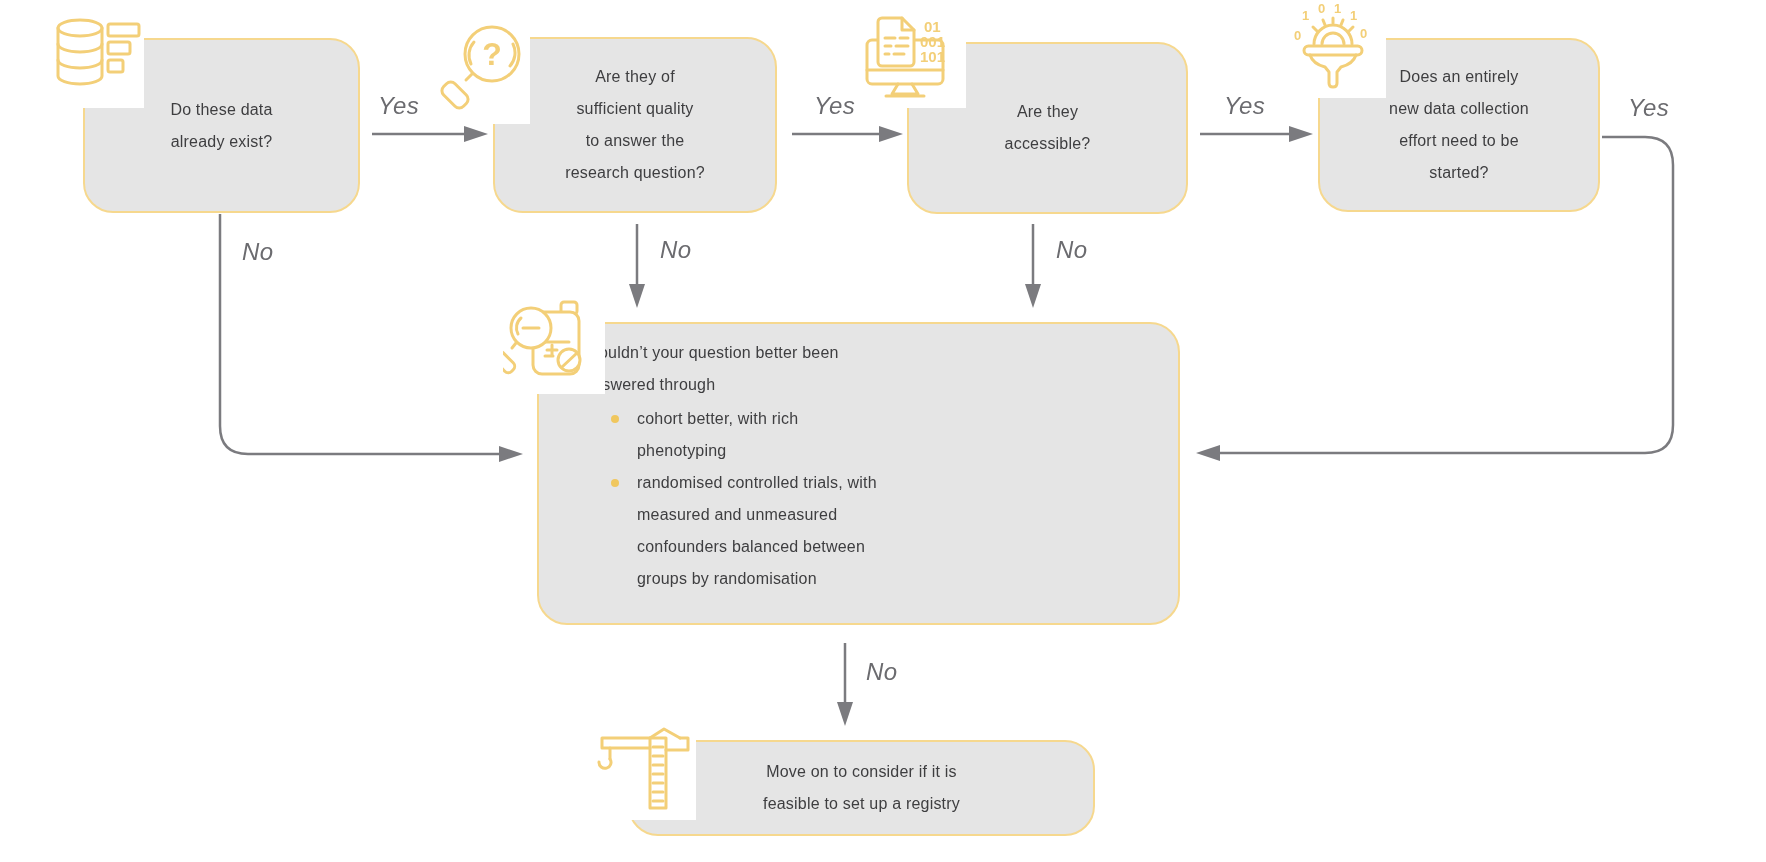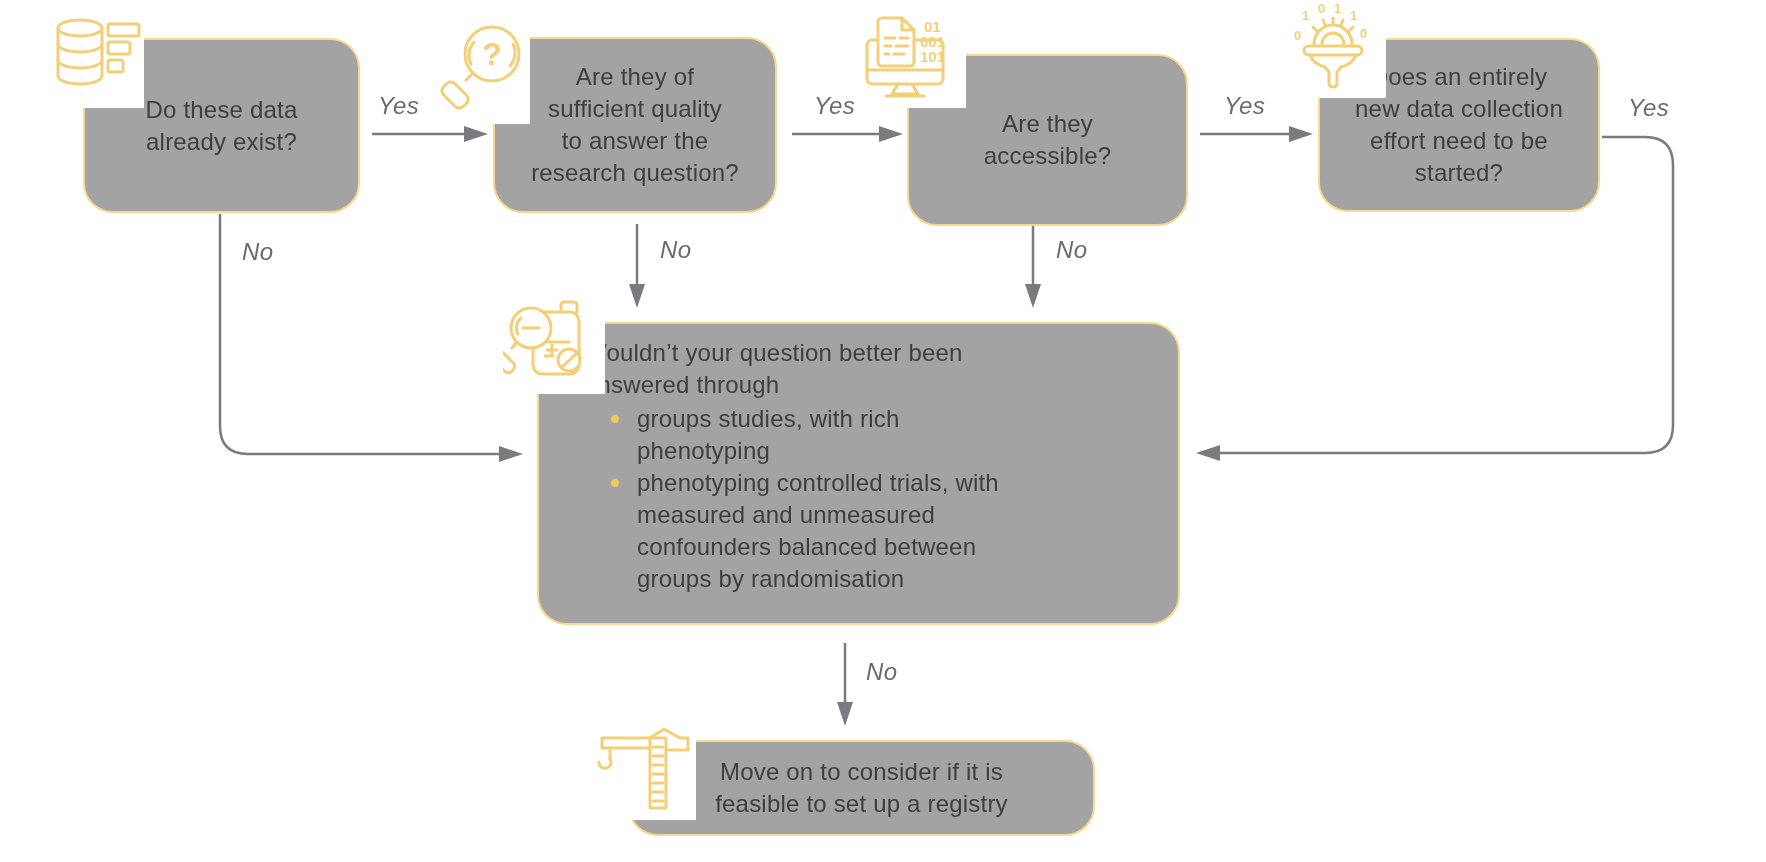--- a/index.html
+++ b/index.html
@@ -1,23 +1,23 @@
 <!DOCTYPE html>
 <html><head>
 <meta charset="utf-8">
 <style>
   html,body{margin:0;padding:0;background:#ffffff;}
   .canvas{
     position:relative;width:1766px;height:862px;background:#ffffff;overflow:hidden;
     font-family:"Liberation Sans","DejaVu Sans",sans-serif;color:#3e3e40;
   }
   .node{
-    position:absolute;border:2.5px solid #f6d88e;border-radius:30px;background:#a3a3a3;
+    position:absolute;border:2.5px solid #f6d88e;border-radius:30px;background:#e5e5e5;
     box-sizing:border-box;display:flex;align-items:center;justify-content:center;
-    font-size:24px;line-height:32px;letter-spacing:.2px;z-index:2;
+    font-size:16px;line-height:32px;letter-spacing:.2px;z-index:2;
   }
   .node .txt{white-space:pre-line;text-align:center;width:100%;padding:0 8px;}
   .node.left-align{align-items:flex-start;justify-content:flex-start;}
   .node.left-align .inner{padding:13px 24px 0 45px;text-align:left;width:100%;box-sizing:border-box;}
   .node.left-align .intro{white-space:pre-line;}
   ul.bullets{list-style:none;margin:2px 0 0 25px;padding:0;}
   ul.bullets li{position:relative;padding-left:28px;white-space:pre-line;}
   ul.bullets li::before{
     content:"";position:absolute;left:2px;top:12px;width:8px;height:8px;border-radius:50%;background:#f0c75e;
   }
@@ -57,40 +57,40 @@
 already exist?</div>
   </div>
 
   <div class="node" style="left:493px;top:37px;width:284px;height:176px;">
     <div class="txt">Are they of
 sufficient quality
 to answer the
 research question?</div>
   </div>
 
-  <div class="node" style="left:907px;top:54px;width:281px;height:172px;">
+  <div class="node" style="left:907px;top:42px;width:281px;height:172px;">
     <div class="txt">Are they
 accessible?</div>
   </div>
 
   <div class="node" style="left:1318px;top:38px;width:282px;height:174px;">
     <div class="txt">Does an entirely
 new data collection
 effort need to be
 started?</div>
   </div>
 
   <div class="node left-align" style="left:537px;top:322px;width:643px;height:303px;">
     <div class="inner">
       <div class="intro">Wouldn’t your question better been
 answered through</div>
       <ul class="bullets">
-        <li>groups studies, with rich
+        <li>cohort better, with rich
 phenotyping</li>
-        <li>phenotyping controlled trials, with
+        <li>randomised controlled trials, with
 measured and unmeasured
 confounders balanced between
 groups by randomisation</li>
       </ul>
     </div>
   </div>
 
   <div class="node" style="left:628px;top:740px;width:467px;height:96px;justify-content:center;">
     <div class="txt">Move on to consider if it is
 feasible to set up a registry</div>

